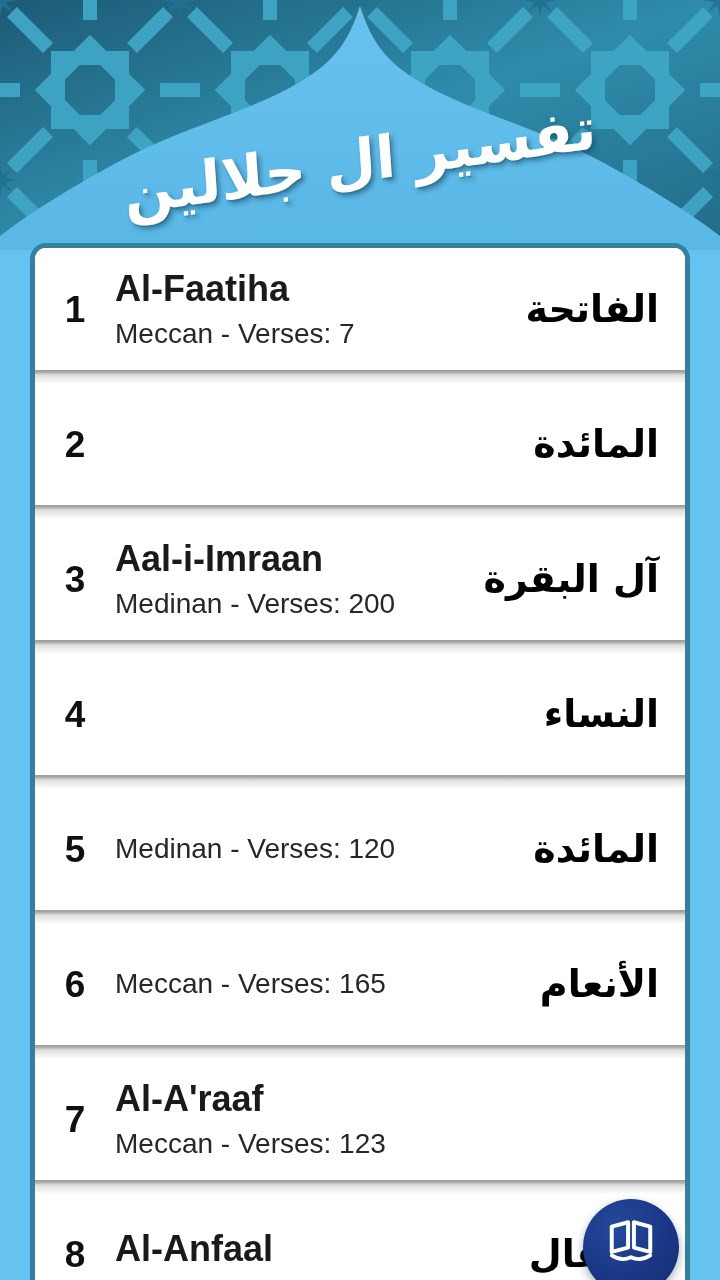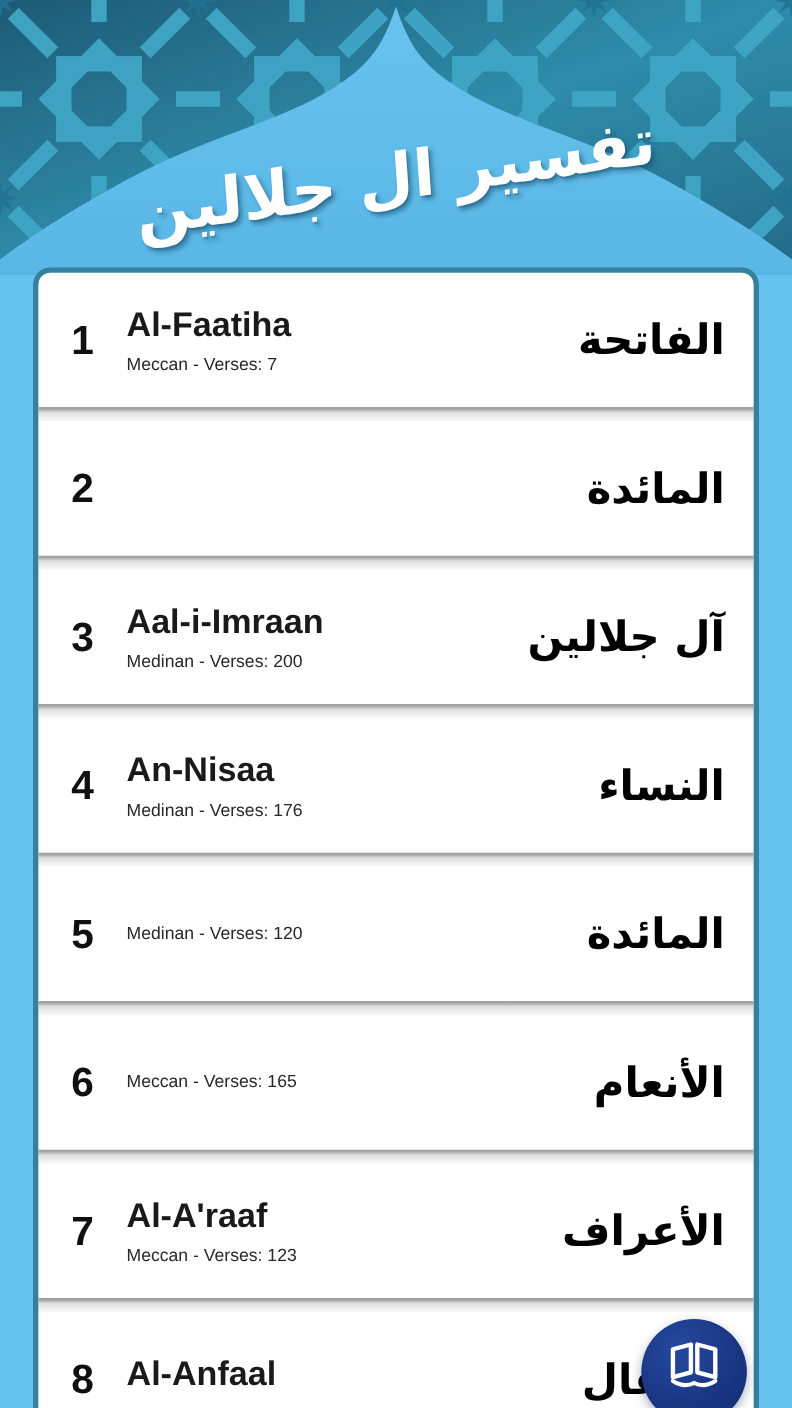--- a/index.html
+++ b/index.html
@@ -31,22 +31,22 @@
     border-radius:16px 16px 0 0;
     overflow:hidden;
   }
   .row{position:relative;height:122px;background:#ffffff;}
   .row .num{
     position:absolute;left:0;top:50%;transform:translateY(-50%);
     width:80px;text-align:center;
     font-size:37px;font-weight:bold;color:#101010;line-height:1;
   }
   .row .texts{position:absolute;left:80px;top:50%;transform:translateY(-50%);max-width:380px;}
-  .row .name{font-size:31px;font-weight:600;color:#1a1a1a;line-height:1.15;margin-bottom:10px;white-space:nowrap;}
-  .row .meta{font-size:16px;font-weight:400;color:#272727;line-height:1.1;white-space:nowrap;}
+  .row .name{font-size:36px;font-weight:600;color:#1a1a1a;line-height:1.15;margin-bottom:10px;white-space:nowrap;}
+  .row .meta{font-size:28px;font-weight:400;color:#272727;line-height:1.1;white-space:nowrap;}
   .row .arabic{
     position:absolute;right:26px;top:50%;transform:translateY(-50%);
     font-family:"DejaVu Sans",sans-serif;
     font-size:38px;font-weight:bold;color:#000000;direction:rtl;white-space:nowrap;
   }
   .divider{
     height:13px;
     background:linear-gradient(to bottom,#9d9d9d 0px,#a8a8a8 2px,#dedede 5px,#ededed 9px,#f9f9f9 13px);
   }
   
@@ -124,30 +124,26 @@
       <div class="arabic">المائدة</div>
     </div>
     <div class="divider"></div>
 
     <div class="row">
       <div class="num">3</div>
       <div class="texts">
         <div class="name">Aal-i-Imraan</div>
         <div class="meta">Medinan - Verses: 200</div>
       </div>
-      <div class="arabic">آل جلالين</div>
+      <div class="arabic">آل البقرة</div>
     </div>
     <div class="divider"></div>
 
     <div class="row">
       <div class="num">4</div>
-      <div class="texts">
-        <div class="name">An-Nisaa</div>
-        <div class="meta">Medinan - Verses: 176</div>
-      </div>
       <div class="arabic">النساء</div>
     </div>
     <div class="divider"></div>
 
     <div class="row">
       <div class="num">5</div>
       <div class="texts">
         <div class="meta">Medinan - Verses: 120</div>
       </div>
       <div class="arabic">المائدة</div>
@@ -162,21 +158,20 @@
       <div class="arabic">الأنعام</div>
     </div>
     <div class="divider"></div>
 
     <div class="row">
       <div class="num">7</div>
       <div class="texts">
         <div class="name">Al-A'raaf</div>
         <div class="meta">Meccan - Verses: 123</div>
       </div>
-      <div class="arabic">الأعراف</div>
     </div>
     <div class="divider"></div>
 
     <div class="row">
       <div class="num">8</div>
       <div class="texts">
         <div class="name">Al-Anfaal</div>
         <div class="meta"></div>
       </div>
       <div class="arabic">الأنفال</div>

